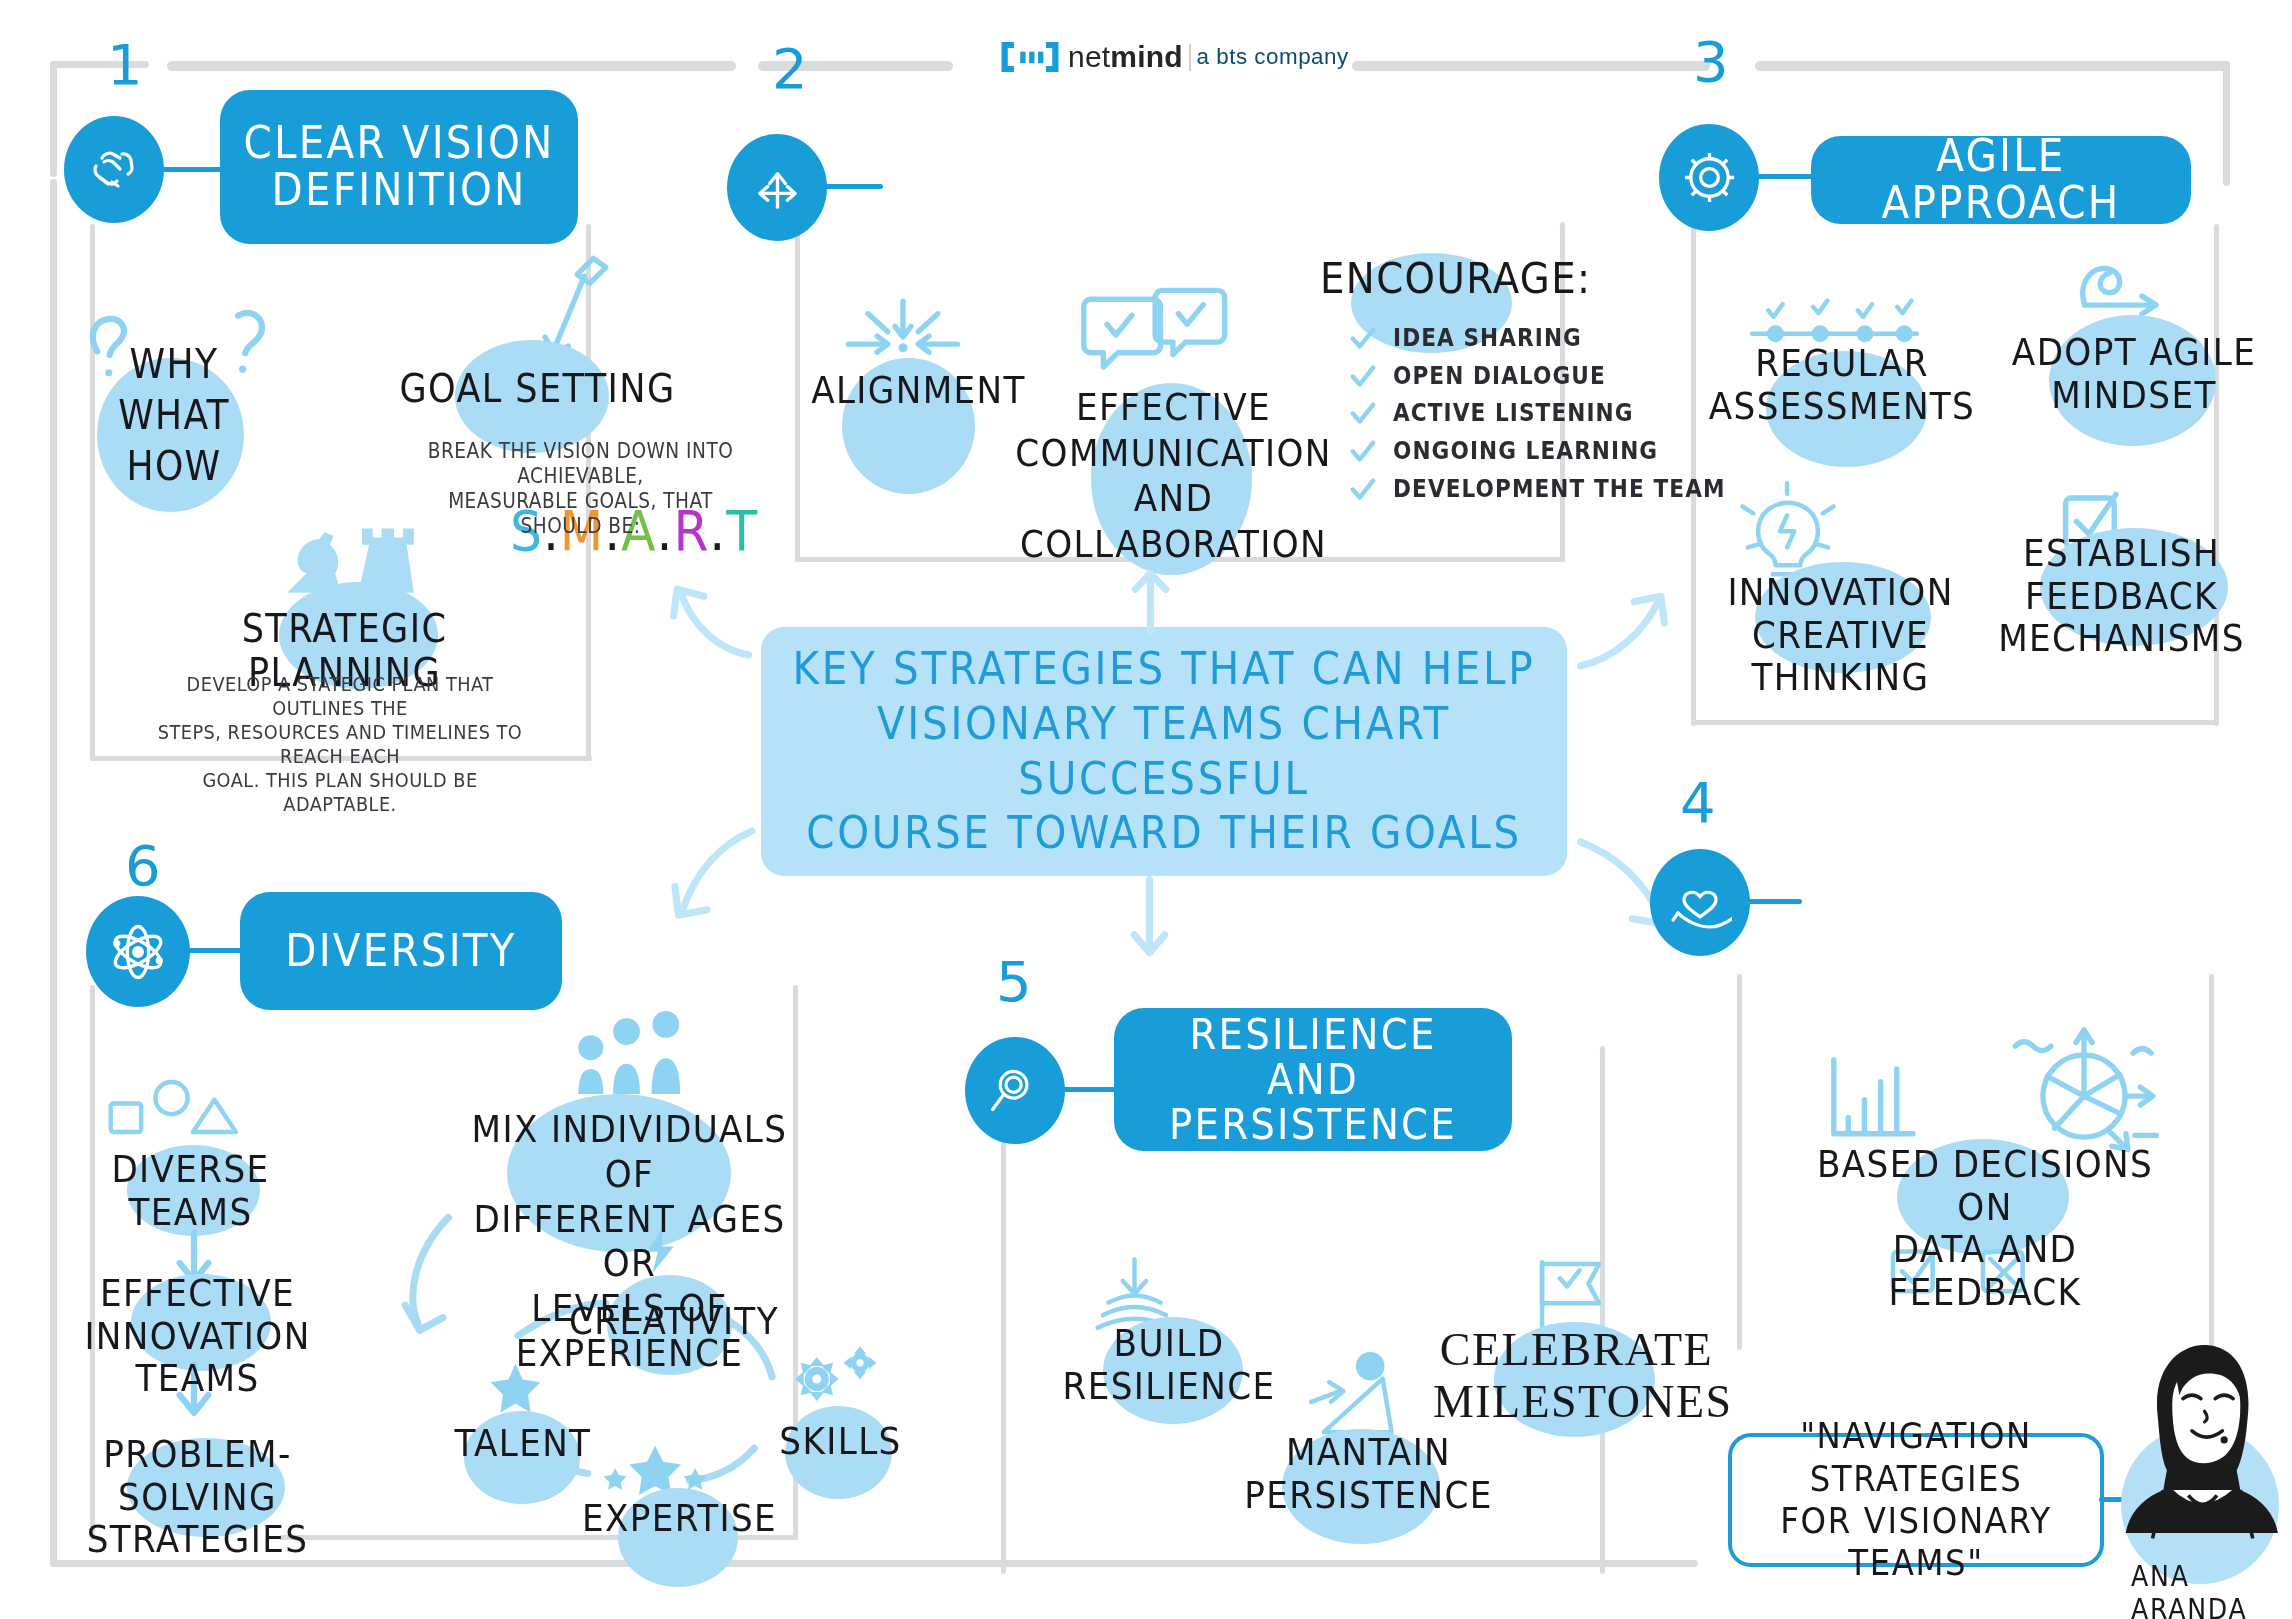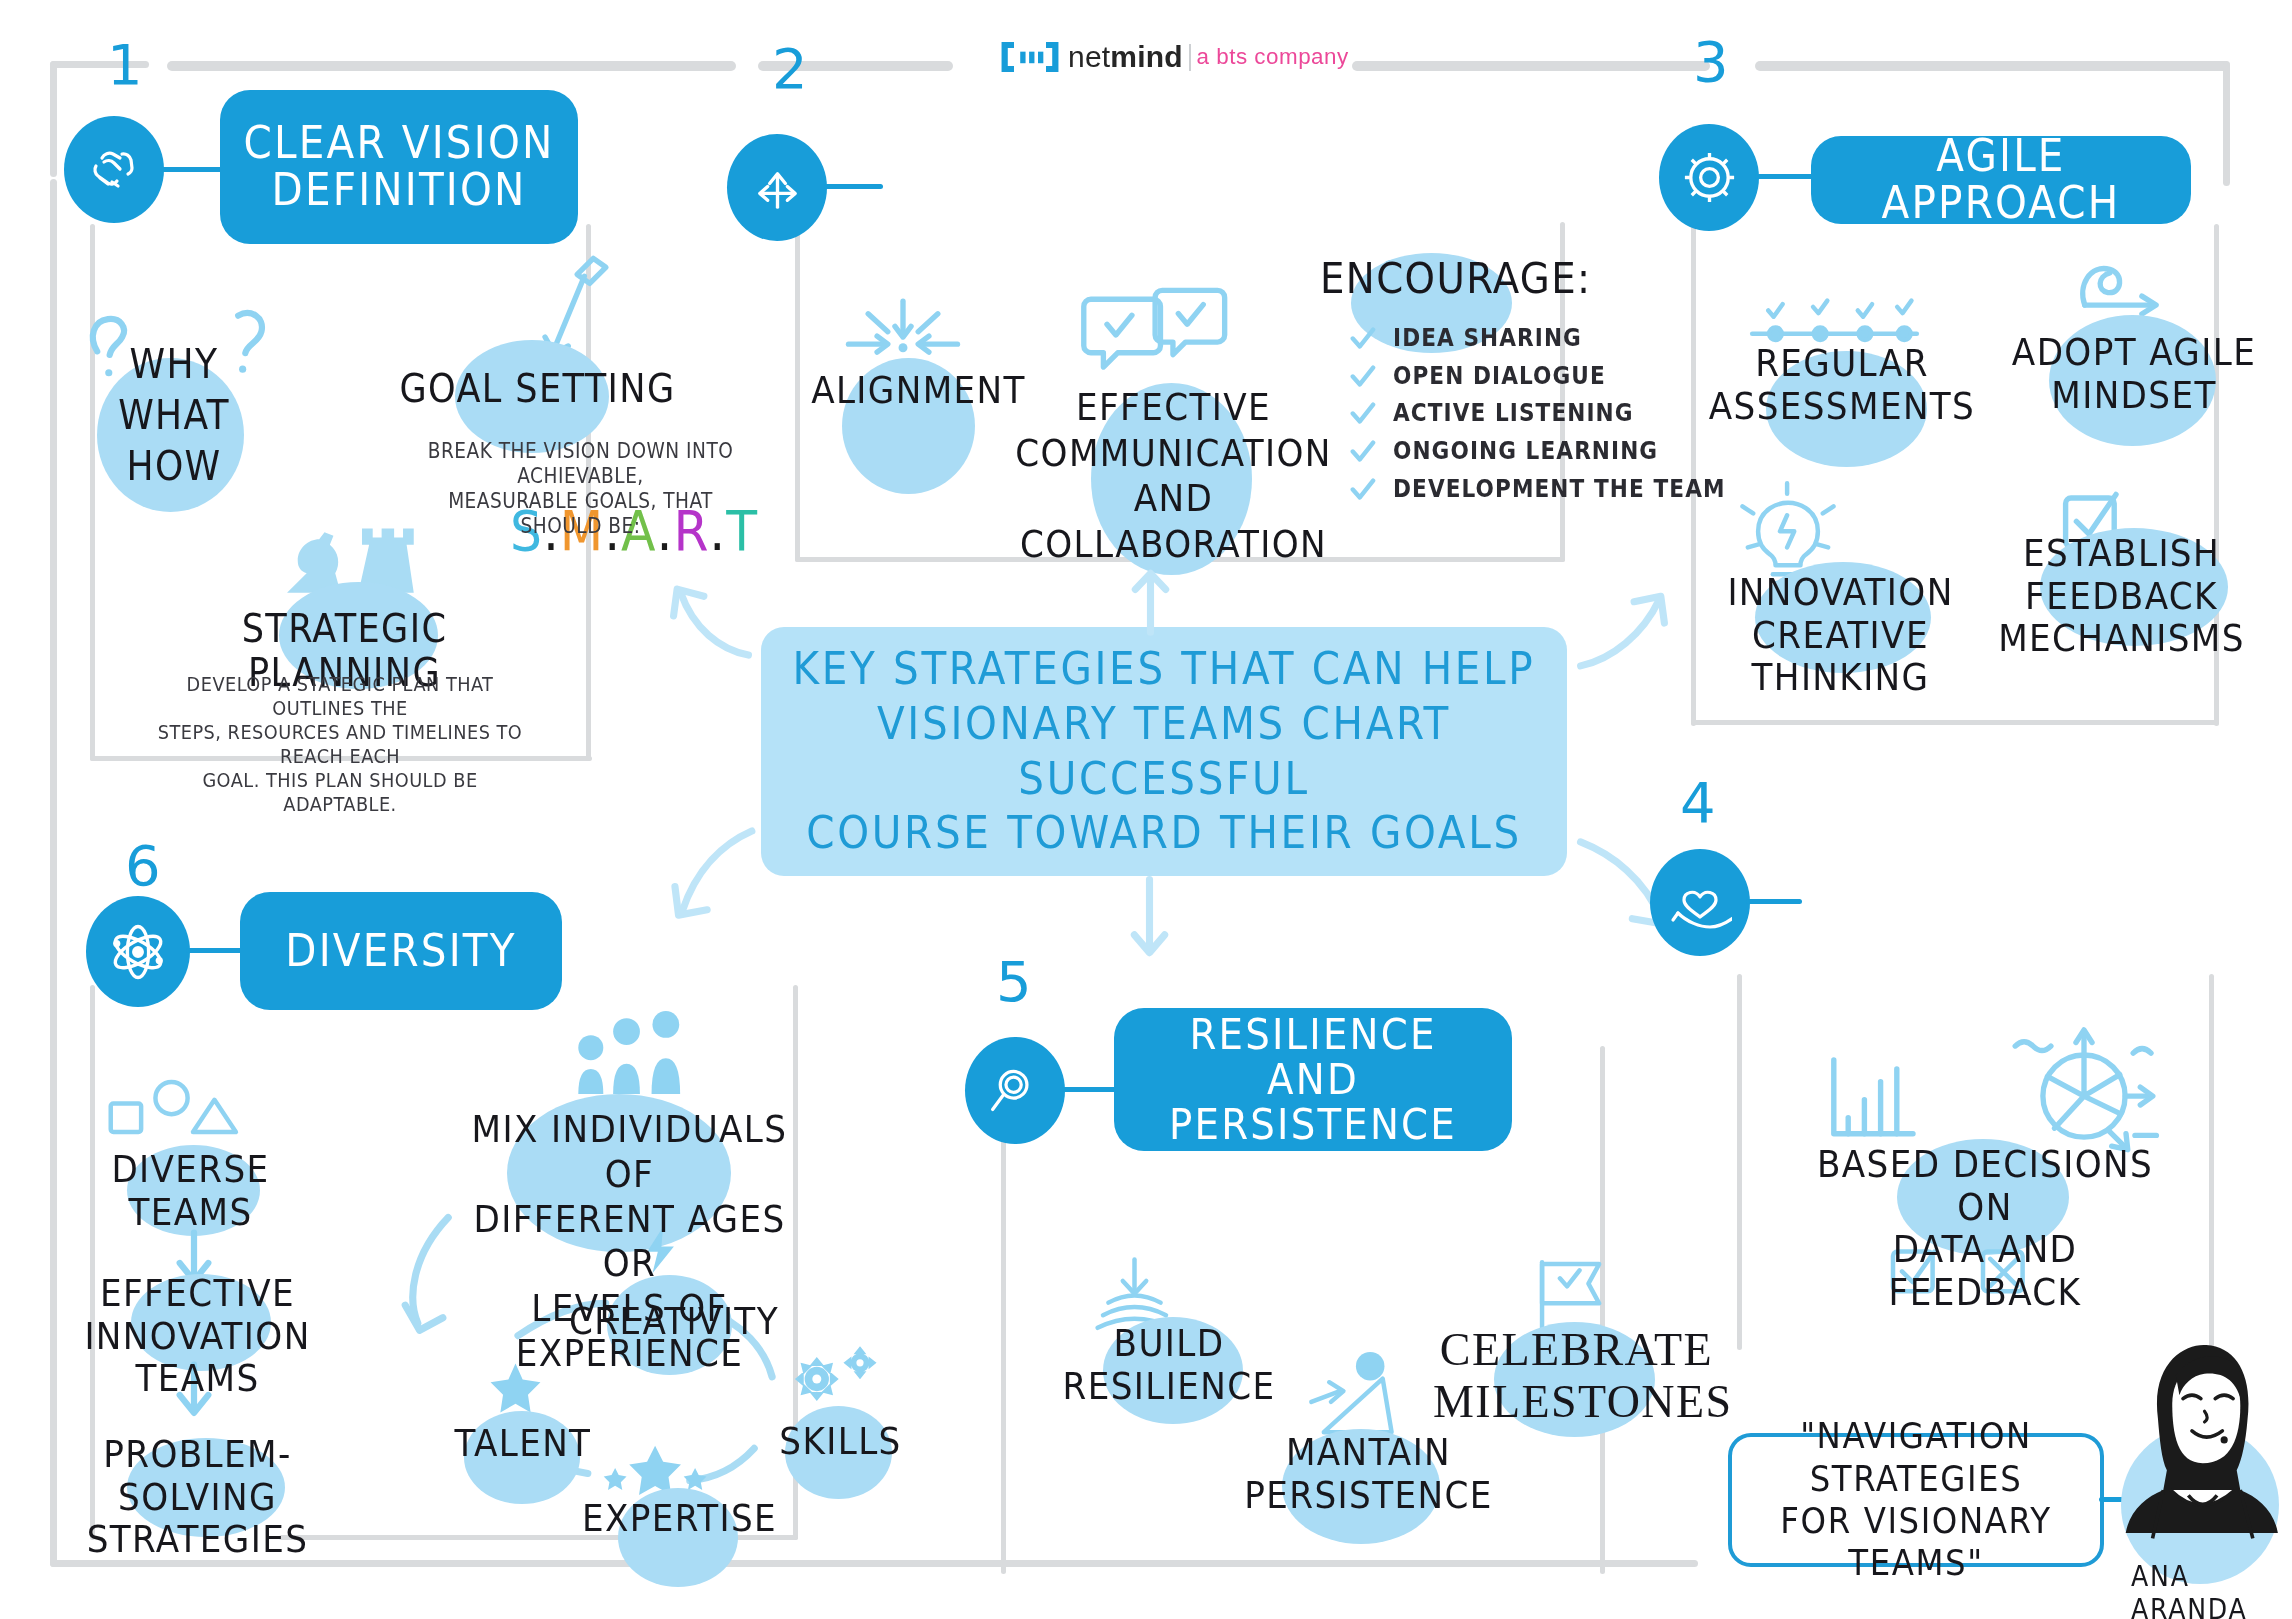--- a/index.html
+++ b/index.html
@@ -94,21 +94,21 @@
     color:#2b2b31; letter-spacing:1.1px; font-size:24px; text-transform:uppercase;
     white-space:nowrap;
   }
 
   
   #logo { position:absolute; display:flex; align-items:center; gap:6px; }
   #logo .brackets { display:flex; align-items:center; }
   #logo .wordmark { font-size:30px; letter-spacing:0.2px; color:#262626; font-family:"Liberation Sans",sans-serif; }
   #logo .wordmark b { font-weight:700; }
   #logo .divider { width:1.8px; height:27px; background:#cdd0d3; }
-  #logo .tagline { font-size:22.4px; color:#ec4899; letter-spacing:0.5px; font-family:"Liberation Sans",sans-serif; }
+  #logo .tagline { font-size:22.4px; color:#0c4a6e; letter-spacing:0.5px; font-family:"Liberation Sans",sans-serif; }
 
   
   #quotebox {
     position:absolute;
     border:4.5px solid #1f9bd6;
     border-radius:23px;
     display:flex; align-items:center; justify-content:center;
     background:#ffffff;
     text-align:center;
   }

